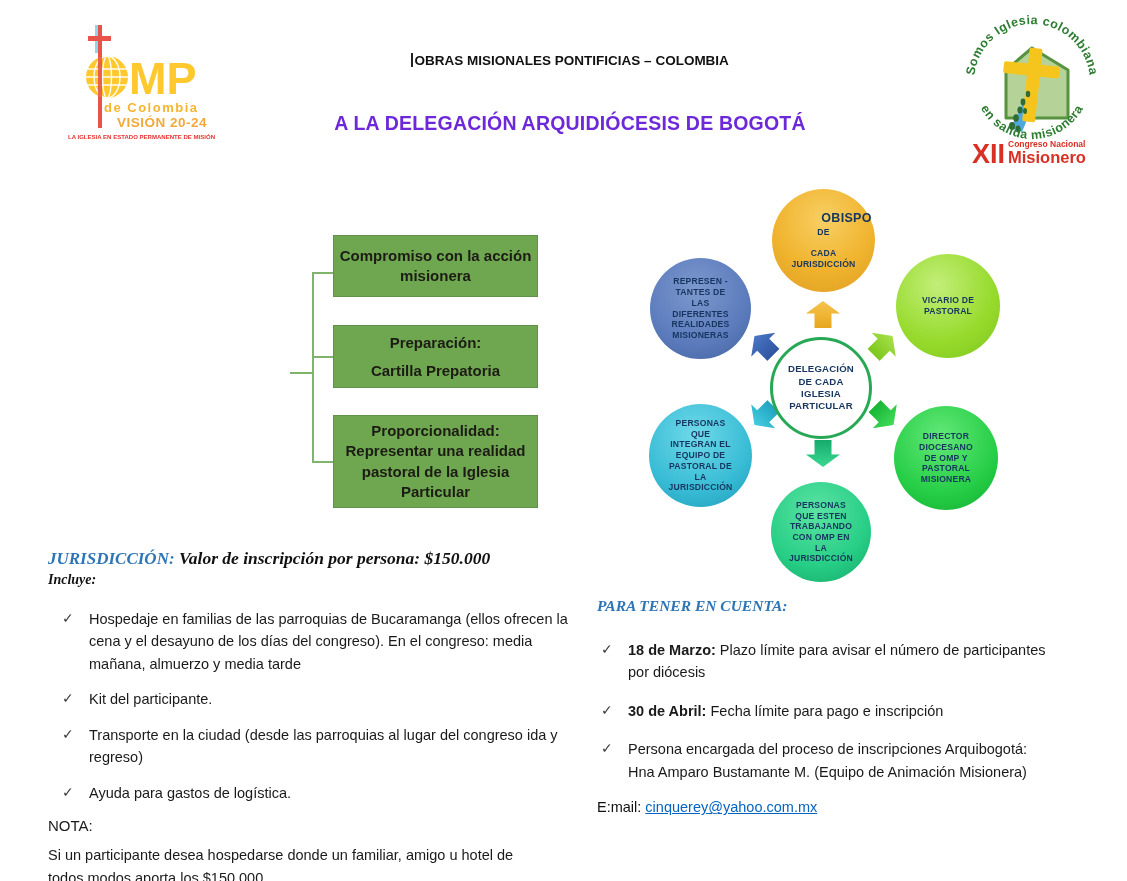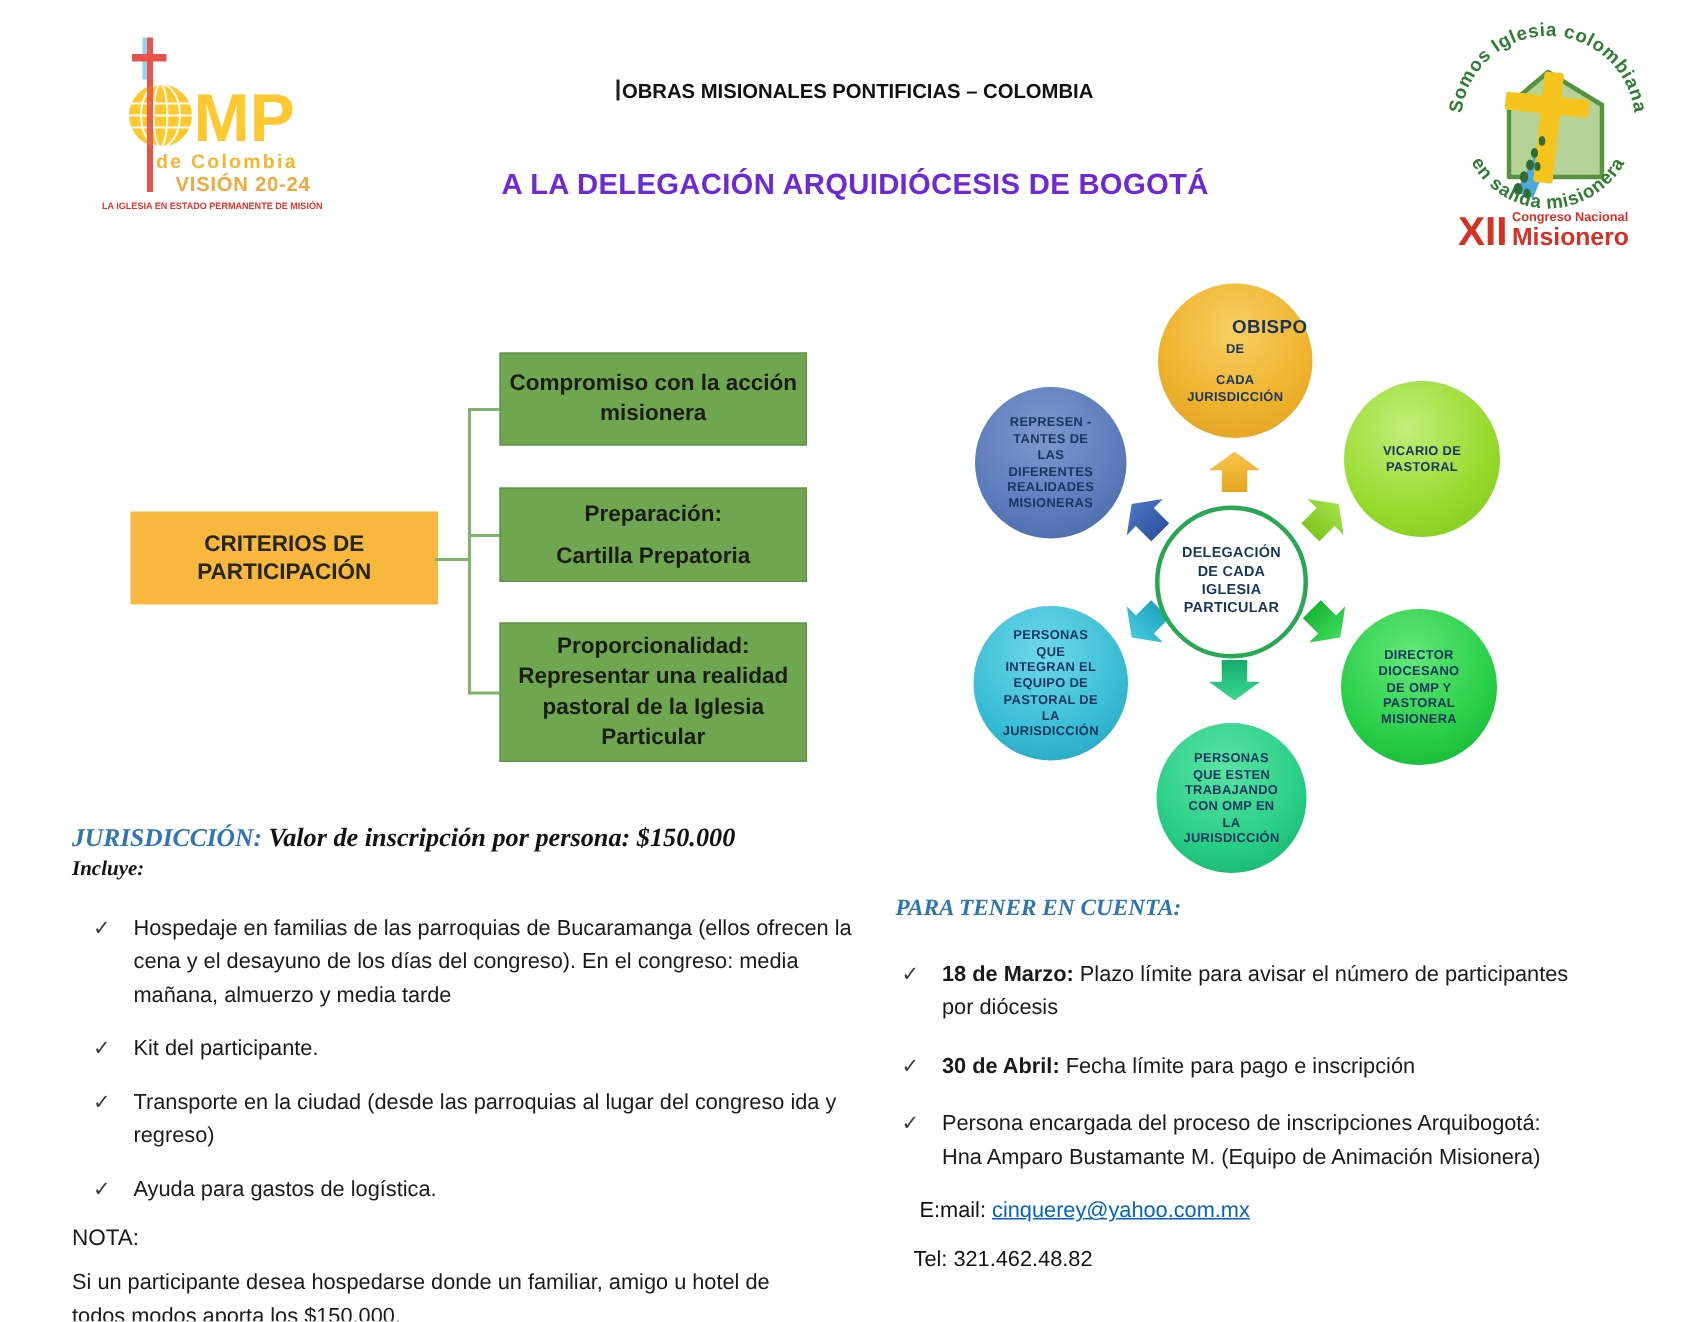--- a/index.html
+++ b/index.html
@@ -70,21 +70,21 @@
   .chk{flex:none;width:20px;margin-left:14px;margin-right:7px;color:#3a3a3a;font-size:14px;}
   .chk-text{white-space:pre-line;}
   .note{margin-top:10px;font-size:14.5px;line-height:1.55;white-space:pre-line;}
   .note-label{font-size:15px;margin-top:9px;}
 
   .consid{position:absolute;left:597px;top:597px;width:515px;}
   .consid .serif-blue{font-size:15.5px;}
   .consid .chk-list{margin-top:24px;}
   .consid .chk{margin-left:4px;}
   .consid .chk-item{margin-bottom:16px;}
-  .contact{margin-left:16px;font-size:14.5px;color:#111;}
+  .contact{font-size:14.5px;color:#111;}
   .email-line{margin-top:10px;}
   .tel-line{margin-top:17px;margin-left:12px;}
   .email-link{color:#0563C1;text-decoration:underline;cursor:pointer;}
 </style>
 </head>
 <body>
 
 <div class="page">
 
   <svg style="position:absolute;left:64px;top:20px;" width="155" height="130" viewBox="0 0 155 130">
@@ -143,21 +143,20 @@
       <textPath href="#arcTop" startOffset="50%" text-anchor="middle">Somos Iglesia colombiana</textPath>
     </text>
     <text font-family="Liberation Sans, sans-serif" font-size="12.5" font-weight="bold" fill="#2E7D32" letter-spacing="0.5">
       <textPath href="#arcBottom" startOffset="50%" text-anchor="middle">en salida misionera</textPath>
     </text>
     <text x="22" y="149" font-family="Liberation Sans, sans-serif" font-size="27" font-weight="bold" fill="#D93025">XII</text>
     <text x="58" y="133" font-family="Liberation Sans, sans-serif" font-size="8.5" font-weight="bold" fill="#D93025">Congreso Nacional</text>
     <text x="58" y="149" font-family="Liberation Sans, sans-serif" font-size="16.5" font-weight="bold" fill="#D93025">Misionero</text>
   </svg>
 
-  <div class="cri-root">CRITERIOS DE PARTICIPACIÓN</div>
   <div class="cline" style="left:290px;top:372px;width:23px;height:2px;"></div>
   <div class="cline" style="left:312px;top:272px;width:2px;height:191px;"></div>
   <div class="cline" style="left:313px;top:272px;width:20px;height:2px;"></div>
   <div class="cline" style="left:313px;top:356px;width:20px;height:2px;"></div>
   <div class="cline" style="left:313px;top:461px;width:20px;height:2px;"></div>
   <div class="cri-box cri-box1">Compromiso con la acción misionera</div>
   <div class="cri-box cri-box3">Proporcionalidad:
 Representar una realidad pastoral de la Iglesia Particular</div>
   <div class="cri-box cri-box2">Preparación:
 Cartilla Prepatoria</div>
@@ -254,16 +253,15 @@
       <div class="chk-item">
         <span class="chk">✓</span>
         <span class="chk-text">Persona encargada del proceso de inscripciones Arquibogotá:
 Hna Amparo Bustamante M. (Equipo de Animación Misionera)</span>
       </div>
     </div>
     <div class="contact email-line">
       <span>E:mail:</span>
       <a class="email-link">cinquerey@yahoo.com.mx</a>
     </div>
-    <div class="contact tel-line">Tel: 321.462.48.82</div>
   </div>
 
 </div>
 
 </body></html>

